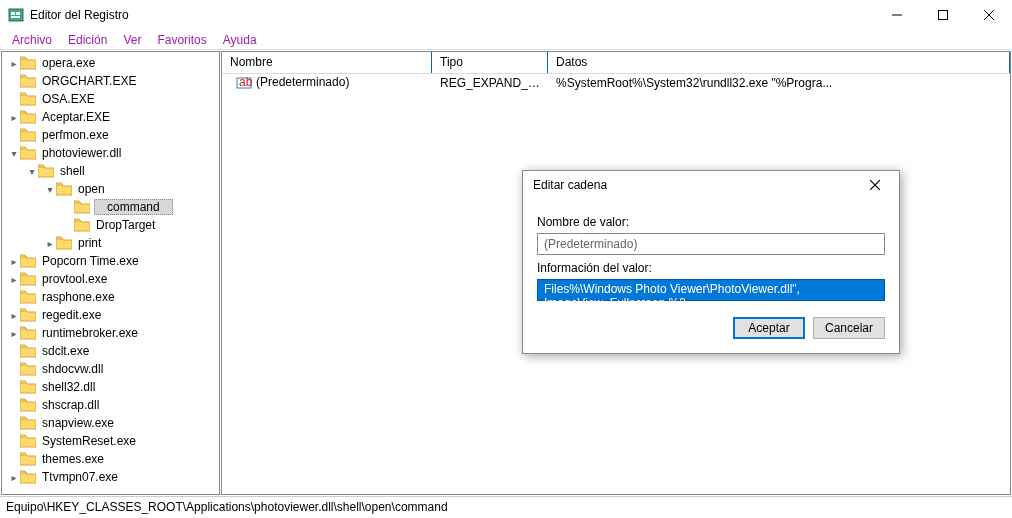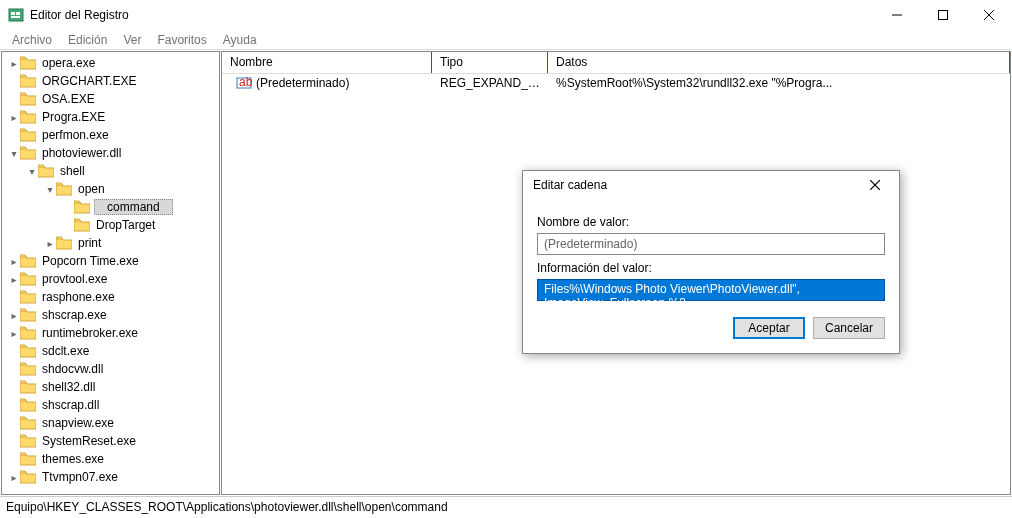--- a/index.html
+++ b/index.html
@@ -5,21 +5,21 @@
 * { box-sizing: border-box; margin: 0; padding: 0; font-family: "Segoe UI", Tahoma, sans-serif; font-size: 12px; }
 html, body { width: 1012px; height: 518px; overflow: hidden; background: #fff; }
 
 .titlebar { height: 30px; display: flex; align-items: center; padding-left: 8px; background: #fff; }
 .titlebar .icon { width: 16px; height: 16px; margin-right: 6px; }
 .titlebar .title { flex: 1; color: #000; }
 .winbtns { display: flex; }
 .winbtn { width: 46px; height: 30px; display: flex; align-items: center; justify-content: center; color: #333; }
 
 .menubar { height: 20px; display: flex; align-items: center; padding: 0 4px; border-bottom: 1px solid #ddd; }
-.menuitem { padding: 2px 8px; color: #737373; }
+.menuitem { padding: 2px 8px; color: #a21caf; }
 
 .content { display: flex; height: 446px; }
 .tree { width: 219px; border: 1px solid #888; margin: 1px; overflow-y: scroll; overflow-x: hidden; background: #fff; position: relative; }
 .tree-inner { padding: 2px 0; }
 .node { display: flex; align-items: center; height: 18px; white-space: nowrap; }
 .toggle { width: 12px; text-align: center; color: #666; font-size: 10px; }
 .spacer { display: inline-block; }
 .folder-icon { width: 16px; height: 14px; margin-right: 4px; }
 .node-label { padding: 0 2px; }
 .node.sel .node-label { background: #d8d8d8; border: 1px dotted #888; padding: 0 12px; }
@@ -121,21 +121,21 @@
           </svg>
           <span class="node-label">OSA.EXE</span>
         </div>
         <div class="node">
           <span class="spacer" style="width:6px"></span>
           <span class="toggle">▸</span>
           <svg class="folder-icon" viewBox="0 0 16 14">
             <path d="M0 2 L5 2 L7 4 L16 4 L16 13 L0 13 Z" fill="#ffd96b" stroke="#d4a83a"></path>
             <path d="M0 1 L5 1 L7 3 L0 3 Z" fill="#ffe08a" stroke="#d4a83a"></path>
           </svg>
-          <span class="node-label">Progra.EXE</span>
+          <span class="node-label">Aceptar.EXE</span>
         </div>
         <div class="node">
           <span class="spacer" style="width:6px"></span>
           <span class="toggle"></span>
           <svg class="folder-icon" viewBox="0 0 16 14">
             <path d="M0 2 L5 2 L7 4 L16 4 L16 13 L0 13 Z" fill="#ffd96b" stroke="#d4a83a"></path>
             <path d="M0 1 L5 1 L7 3 L0 3 Z" fill="#ffe08a" stroke="#d4a83a"></path>
           </svg>
           <span class="node-label">perfmon.exe</span>
         </div>
@@ -220,21 +220,21 @@
           </svg>
           <span class="node-label">rasphone.exe</span>
         </div>
         <div class="node">
           <span class="spacer" style="width:6px"></span>
           <span class="toggle">▸</span>
           <svg class="folder-icon" viewBox="0 0 16 14">
             <path d="M0 2 L5 2 L7 4 L16 4 L16 13 L0 13 Z" fill="#ffd96b" stroke="#d4a83a"></path>
             <path d="M0 1 L5 1 L7 3 L0 3 Z" fill="#ffe08a" stroke="#d4a83a"></path>
           </svg>
-          <span class="node-label">shscrap.exe</span>
+          <span class="node-label">regedit.exe</span>
         </div>
         <div class="node">
           <span class="spacer" style="width:6px"></span>
           <span class="toggle">▸</span>
           <svg class="folder-icon" viewBox="0 0 16 14">
             <path d="M0 2 L5 2 L7 4 L16 4 L16 13 L0 13 Z" fill="#ffd96b" stroke="#d4a83a"></path>
             <path d="M0 1 L5 1 L7 3 L0 3 Z" fill="#ffe08a" stroke="#d4a83a"></path>
           </svg>
           <span class="node-label">runtimebroker.exe</span>
         </div>
@@ -313,21 +313,21 @@
       </div>
   </div>
   <div class="list">
     <div class="list-head">
       <div class="col" style="width:210px">Nombre</div>
       <div class="col" style="width:116px">Tipo</div>
       <div class="col" style="flex:1">Datos</div>
     </div>
     <div class="list-body" id="list-body">
         <div class="row">
-          <div class="cell" style="width:210px;display:flex;align-items:center">
+          <div class="cell" style="width:210px;display:flex;">
             <svg class="value-icon" viewBox="0 0 16 16">
               <rect x="1" y="3" width="14" height="10" fill="#fff" stroke="#3b7bbf"></rect>
               <text x="3" y="11" font-size="7" fill="#c22">ab</text>
             </svg>
             <span>(Predeterminado)</span>
           </div>
           <div class="cell" style="width:116px">REG_EXPAND_SZ</div>
           <div class="cell" style="flex:1">%SystemRoot%\System32\rundll32.exe "%Progra...</div>
         </div>
       </div>

